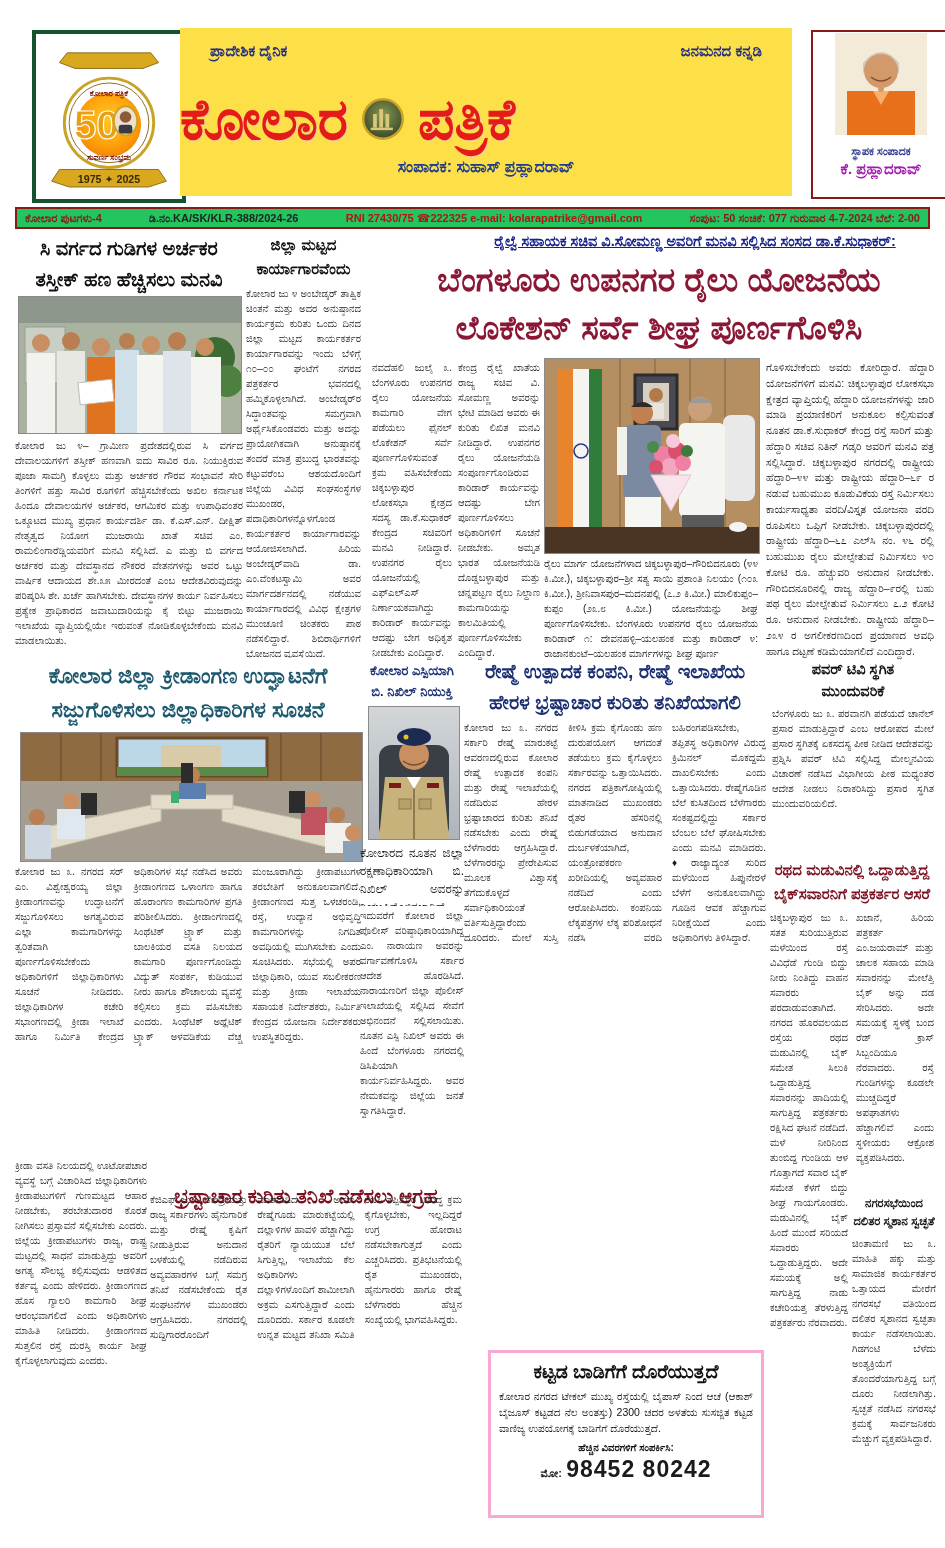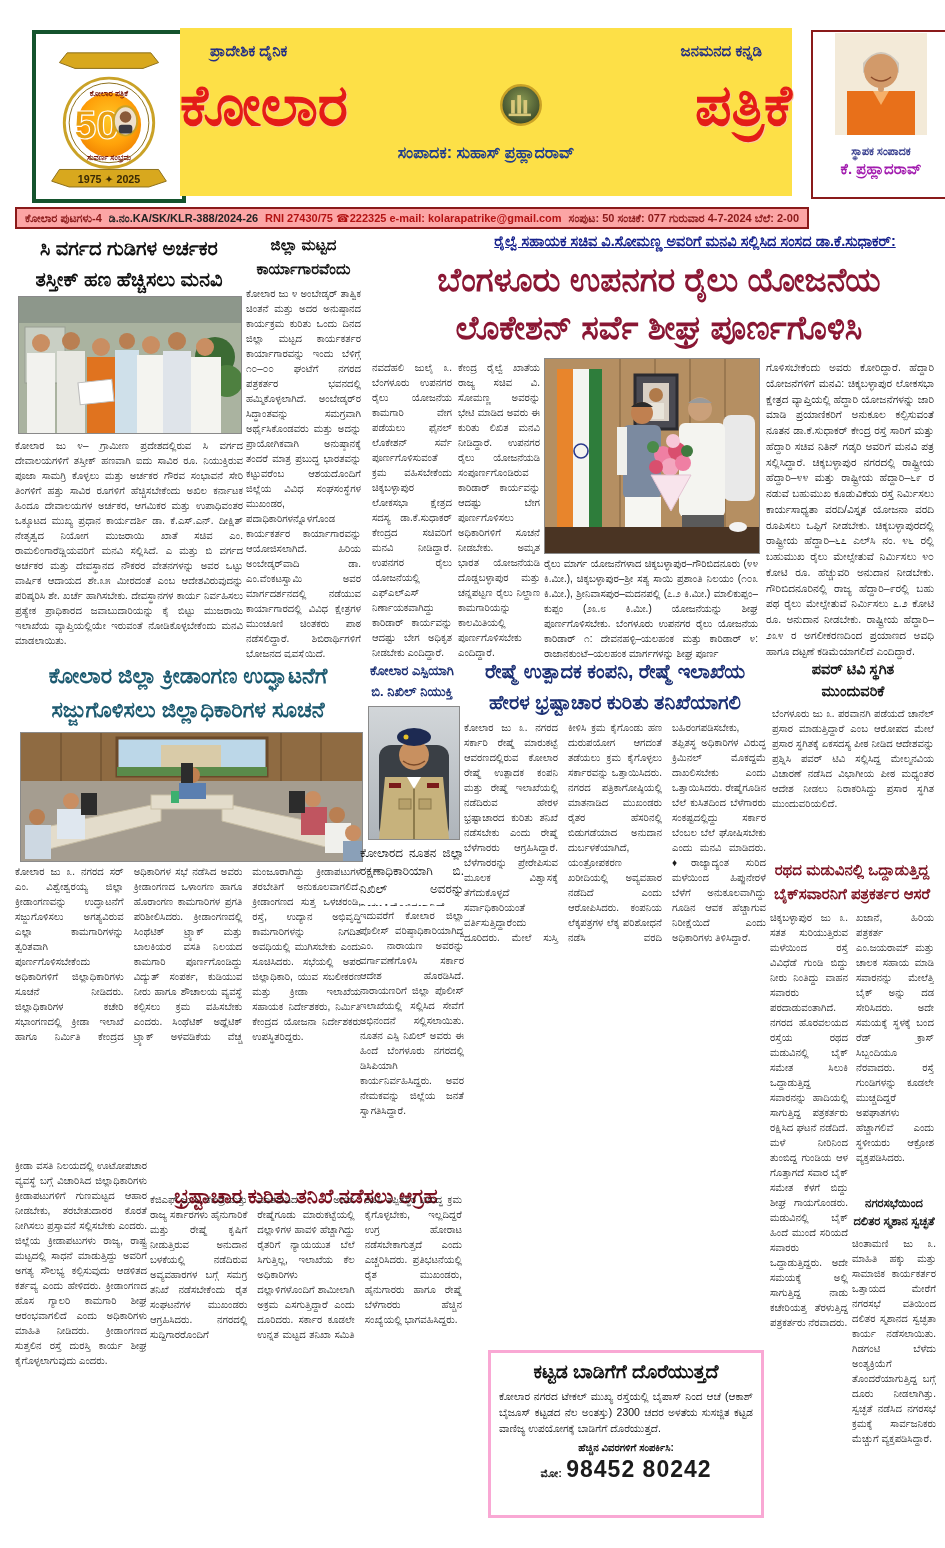--- a/index.html
+++ b/index.html
@@ -3,28 +3,28 @@
 <meta charset="utf-8">
 <style>
   html,body{margin:0;padding:0;background:#e9e9e9;}
   .page{position:relative;width:945px;height:1548px;background:#ffffff;margin:0 auto;overflow:hidden;
         font-family:"Liberation Sans","DejaVu Sans",sans-serif;color:#1b1b1b;}
   .abs{position:absolute;}
   
   .logo-box{left:32px;top:30px;width:146px;height:165px;border:4px solid #14532d;background:#fff;display:flex;align-items:center;justify-content:center;}
   .masthead-center{left:180px;top:28px;width:612px;height:168px;background:#fde047;}
   .tagline-row{display:flex;justify-content:space-between;padding:14px 30px 0 30px;color:#232e85;font-weight:bold;font-size:15px;}
-  .main-title{display:flex;align-items:center;justify-content:space-between;gap:14px;margin-top:6px;}
+  .main-title{display:flex;align-items:center;justify-content:flex-start;gap:14px;margin-top:20px;}
   .title-word{color:#e41c17;font-size:57px;font-weight:800;line-height:78px;text-shadow:1px 1px 0 #f9c9a0;}
   .editor-line{text-align:center;margin-top:0px;color:#1d3b8f;font-size:16px;font-weight:bold;}
   .founder-box{left:797px;top:30px;width:136px;height:165px;border:2px solid #8a1a1a;background:#fff;text-align:center;margin-left:14px;}
   .founder-role{font-size:11px;color:#333a8c;font-weight:bold;margin-top:5px;}
   .founder-name{font-size:15px;color:#a21caf;font-weight:800;margin-top:2px;}
   
-  .infobar{left:15px;top:207px;width:794px;height:22px;border:2px solid #8a1a1a;background:#fca5a5;
+  .infobar{left:15px;top:207px;width:915px;height:22px;border:2px solid #8a1a1a;background:#22c55e;
            display:flex;align-items:center;justify-content:space-between;padding:0 8px;box-sizing:border-box;
            font-size:11px;font-weight:bold;white-space:nowrap;}
   .ib-maroon{color:#8a1a1a;}
   .ib-dark{color:#222;}
   .ib-red{color:#b31414;}
   
   .body-txt{font-size:10px;line-height:1.5;text-align:justify;overflow:hidden;color:#1b1b1b;}
   .cols3{column-count:3;column-gap:10px;}
   .caption{font-size:10px;line-height:1.5;text-align:justify;overflow:hidden;color:#111;}
   .photo{border:1px solid #8a8a8a;overflow:hidden;background:#ddd;}

